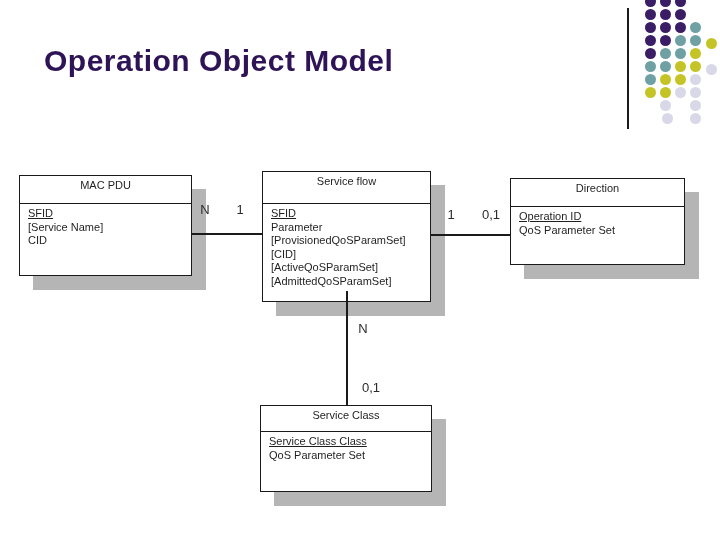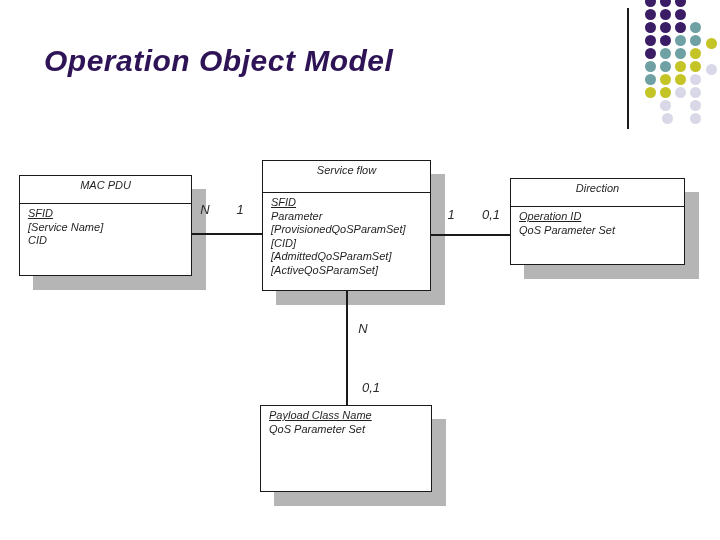--- a/index.html
+++ b/index.html
@@ -6,21 +6,20 @@
   html, body { background: #888; }
   body { font-family: "Liberation Sans", sans-serif; }
 
   .slide {
     position: relative;
     width: 720px;
     height: 540px;
     background: #ffffff;
     overflow: hidden;
     margin: 0 auto;
-    font-style: italic;
   }
 
   .slide-title {
     position: absolute;
     left: 44px;
     top: 44px;
     font-size: 30px;
     font-weight: bold;
     color: #2e1457;
     letter-spacing: 0.5px;
@@ -126,41 +125,42 @@
 
   <div id="diagram">
       <div class="uml-class" style="left: 19px; top: 175px; width: 173px; height: 101px; border-color: rgb(26, 26, 26); box-shadow: rgb(181, 181, 181) 14px 14px 0px 0px; color: rgb(31, 31, 31);">
         <div class="class-title" style="height: 28.4px; border-bottom-color: rgb(26, 26, 26);">MAC PDU</div>
         <div class="class-attrs">
           <div class="attr u">SFID</div>
           <div class="attr">[Service Name]</div>
           <div class="attr">CID</div>
         </div>
       </div>
-      <div class="uml-class" style="left: 262px; top: 160px; width: 169px; height: 131px; border-color: rgb(26, 26, 26); box-shadow: rgb(181, 181, 181) 14px 14px 0px 0px; color: rgb(31, 31, 31);">
+      <div class="uml-class" style="left: 262px; top: 171px; width: 169px; height: 131px; border-color: rgb(26, 26, 26); box-shadow: rgb(181, 181, 181) 14px 14px 0px 0px; color: rgb(31, 31, 31);">
         <div class="class-title" style="height: 32.4px; border-bottom-color: rgb(26, 26, 26);">Service flow</div>
         <div class="class-attrs">
           <div class="attr u">SFID</div>
           <div class="attr">Parameter</div>
           <div class="attr">[ProvisionedQoSParamSet]</div>
           <div class="attr">[CID]</div>
+          <div class="attr">[ActiveQoSParamSet]</div>
           <div class="attr">[AdmittedQoSParamSet]</div>
-          <div class="attr">[ActiveQoSParamSet]</div>
         </div>
       </div>
       <div class="uml-class" style="left: 510px; top: 178px; width: 175px; height: 87px; border-color: rgb(26, 26, 26); box-shadow: rgb(181, 181, 181) 14px 14px 0px 0px; color: rgb(31, 31, 31);">
         <div class="class-title" style="height: 28.4px; border-bottom-color: rgb(26, 26, 26);">Direction</div>
         <div class="class-attrs">
           <div class="attr u">Operation ID</div>
           <div class="attr">QoS Parameter Set</div>
         </div>
       </div>
       <div class="uml-class" style="left: 260px; top: 405px; width: 172px; height: 87px; border-color: rgb(26, 26, 26); box-shadow: rgb(181, 181, 181) 14px 14px 0px 0px; color: rgb(31, 31, 31);">
+        <div class="class-title" style="height: 26.4px; border-bottom-color: rgb(26, 26, 26);">Service Class</div>
         <div class="class-attrs">
-          <div class="attr u">Payload Class Name</div>
+          <div class="attr u">Service Class Class</div>
           <div class="attr">QoS Parameter Set</div>
         </div>
       </div>
       <div class="connector" style="background: rgb(26, 26, 26); left: 192px; top: 233px; width: 70px; height: 2px;"></div>
       <div class="mult-label" style="left: 205px; top: 209px;">N</div>
       <div class="mult-label" style="left: 240px; top: 209px;">1</div>
       <div class="connector" style="background: rgb(26, 26, 26); left: 431px; top: 234px; width: 79px; height: 2px;"></div>
       <div class="mult-label" style="left: 451px; top: 214px;">1</div>
       <div class="mult-label" style="left: 491px; top: 214px;">0,1</div>
       <div class="connector" style="background: rgb(26, 26, 26); left: 346px; top: 291px; width: 2px; height: 114px;"></div>

